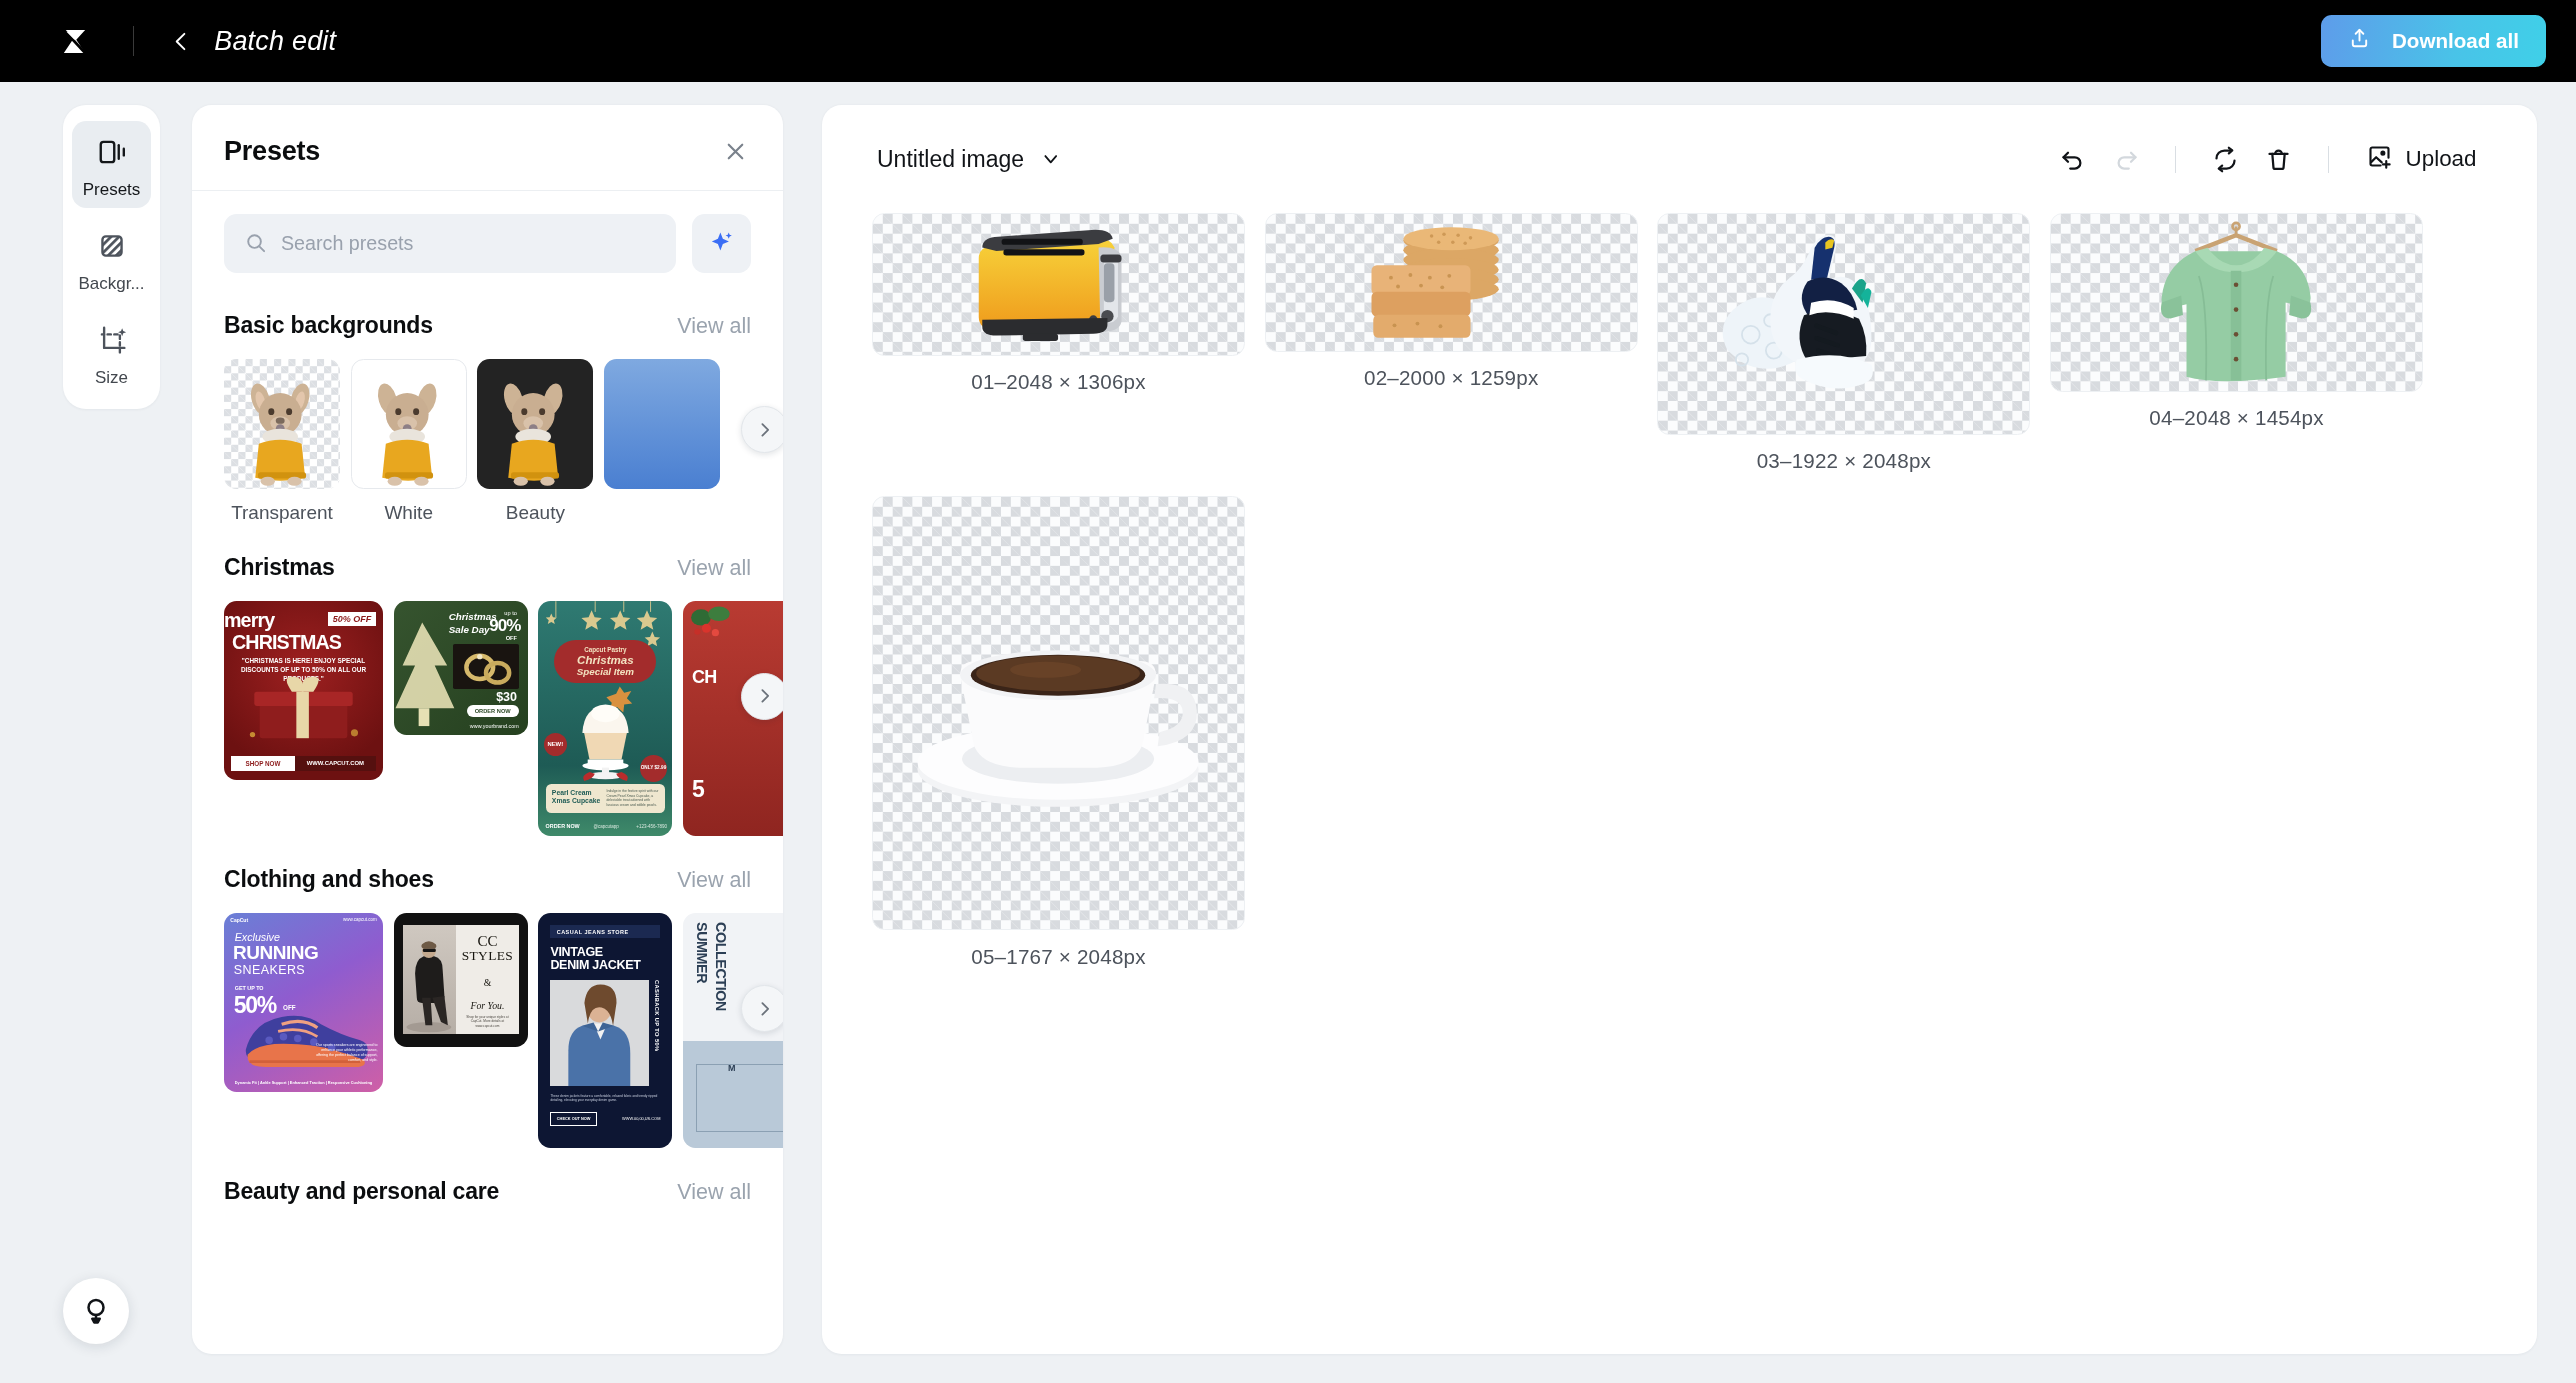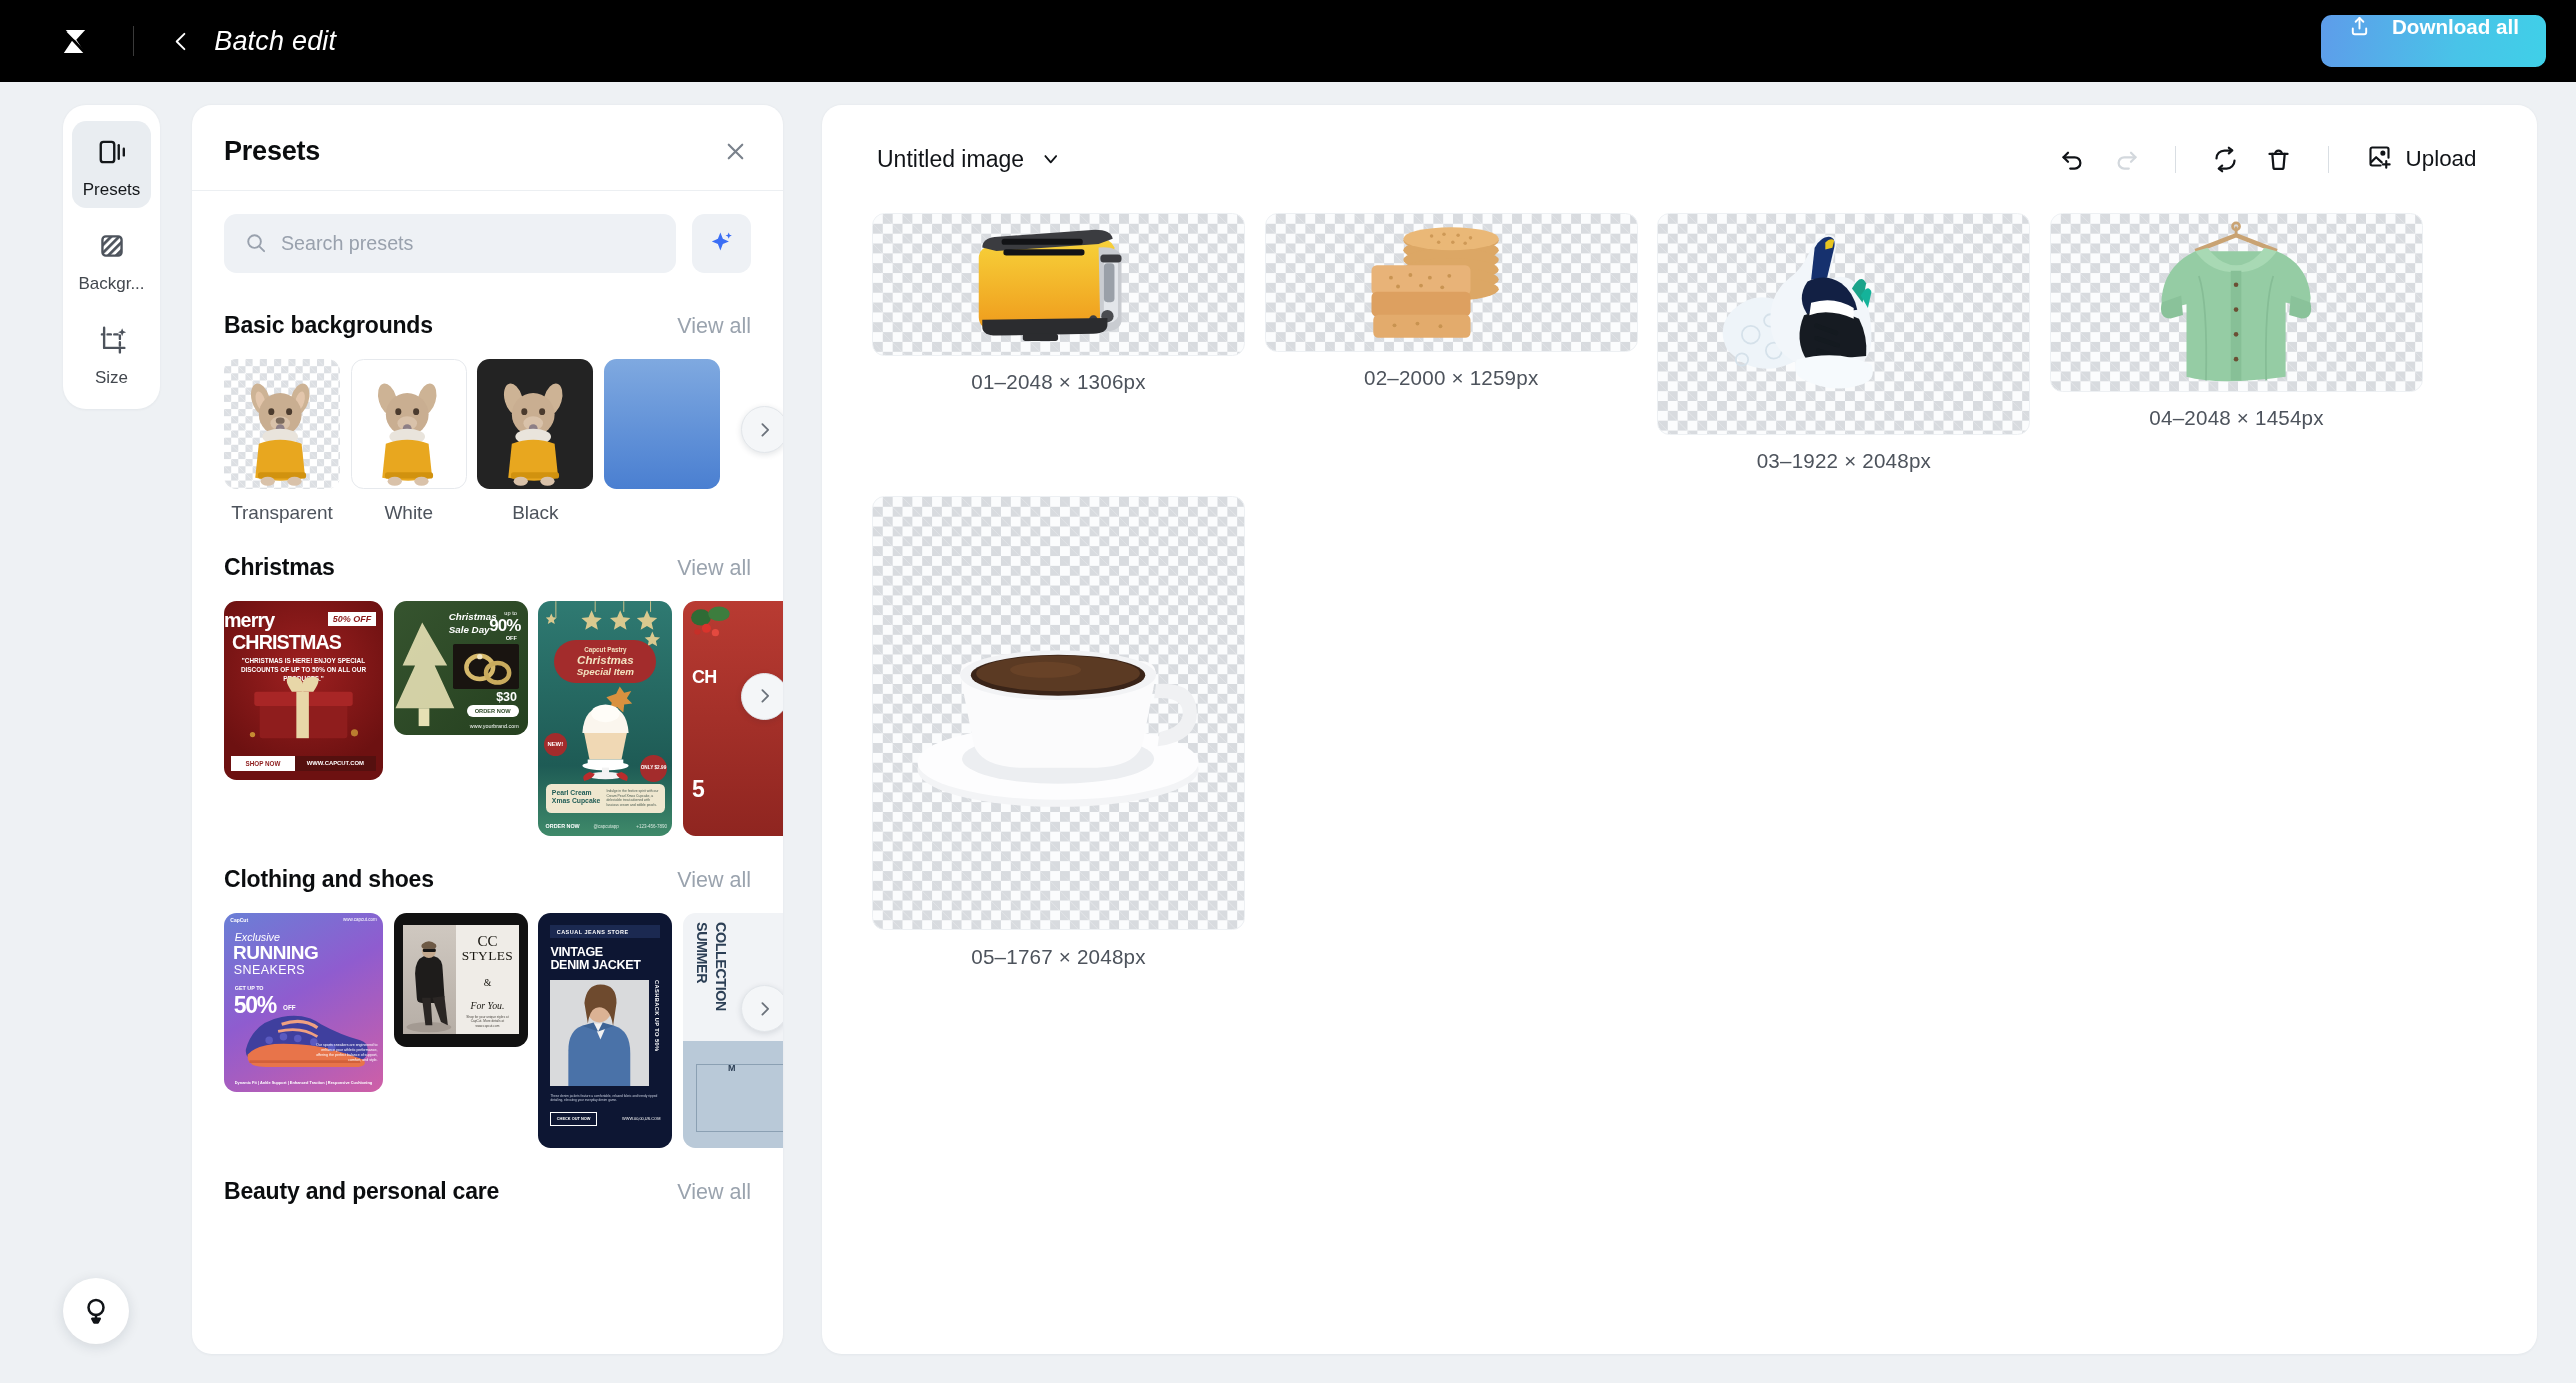--- a/index.html
+++ b/index.html
@@ -17,21 +17,21 @@
   }
   .logo { width: 41px; height: 41px; display: flex; align-items: center; justify-content: center; }
   .topbar-divider { width: 0.9px; height: 30px; background: #3a3a3a; margin: 0 30px 0 38px; }
   .back-btn {
     width: 36px; height: 36px; display: flex; align-items: center; justify-content: center;
     cursor: pointer;
   }
   .page-title { color: #fff; font-size: 27px; font-weight: 400; margin-left: 14.3px; letter-spacing: 0.2px; font-style: italic; }
   .topbar-right { margin-left: auto; display: flex; align-items: center; }
   .download-all {
-    display: flex; gap: 21px;
+    display: flex; align-items: center; gap: 21px;
     background: linear-gradient(100deg, #5e9cea 0%, #49c3e8 60%, #3fd0e8 100%);
     color: #fff; border: none; border-radius: 10.7px;
     padding: 0 27px; height: 52px; font-size: 20.6px; font-weight: 600;
     cursor: pointer; font-family: inherit;
   }
 
   
   .shell { display: flex; height: 1301px; padding: 23px 39px 29px 63px; gap: 0; position: relative; }
 
   
@@ -325,21 +325,21 @@
                     <ellipse cx="44" cy="55" rx="11" ry="8" fill="#d9c2aa"></ellipse>
                     <ellipse cx="44" cy="61" rx="5" ry="5" fill="#8d7f86"></ellipse>
                     <ellipse cx="44" cy="70" rx="20" ry="9" fill="#e9e4dc"></ellipse>
                     <path d="M20 78 q24 -9 48 0 l4 38 q-26 7 -56 0 z" fill="#e8a71f"></path>
                     <rect x="19" y="110" width="54" height="7" rx="3" fill="#d1920f"></rect>
                     <ellipse cx="30" cy="120" rx="8" ry="5" fill="#d9c2aa"></ellipse>
                     <ellipse cx="60" cy="120" rx="8" ry="5" fill="#d9c2aa"></ellipse>
                   </svg>
                 </div>
               </div>
-              <div class="thumb-label">Black</div>
+              <div class="thumb-label">Beauty</div>
             </div>
 
             <div class="preset-card">
               <div class="thumb" style="width:116px;height:130px;background:linear-gradient(180deg,#7fa9e0,#4a7fd1);"></div>
             </div>
           </div>
           <div class="carousel-arrow" style="top:47px;">
             <svg width="19.7" height="19.7" viewBox="0 0 24 24" fill="none" stroke="#6b727b" stroke-width="2.2" stroke-linecap="round" stroke-linejoin="round">
                 <polyline points="9 5 16 12 9 19"></polyline>
               </svg>

